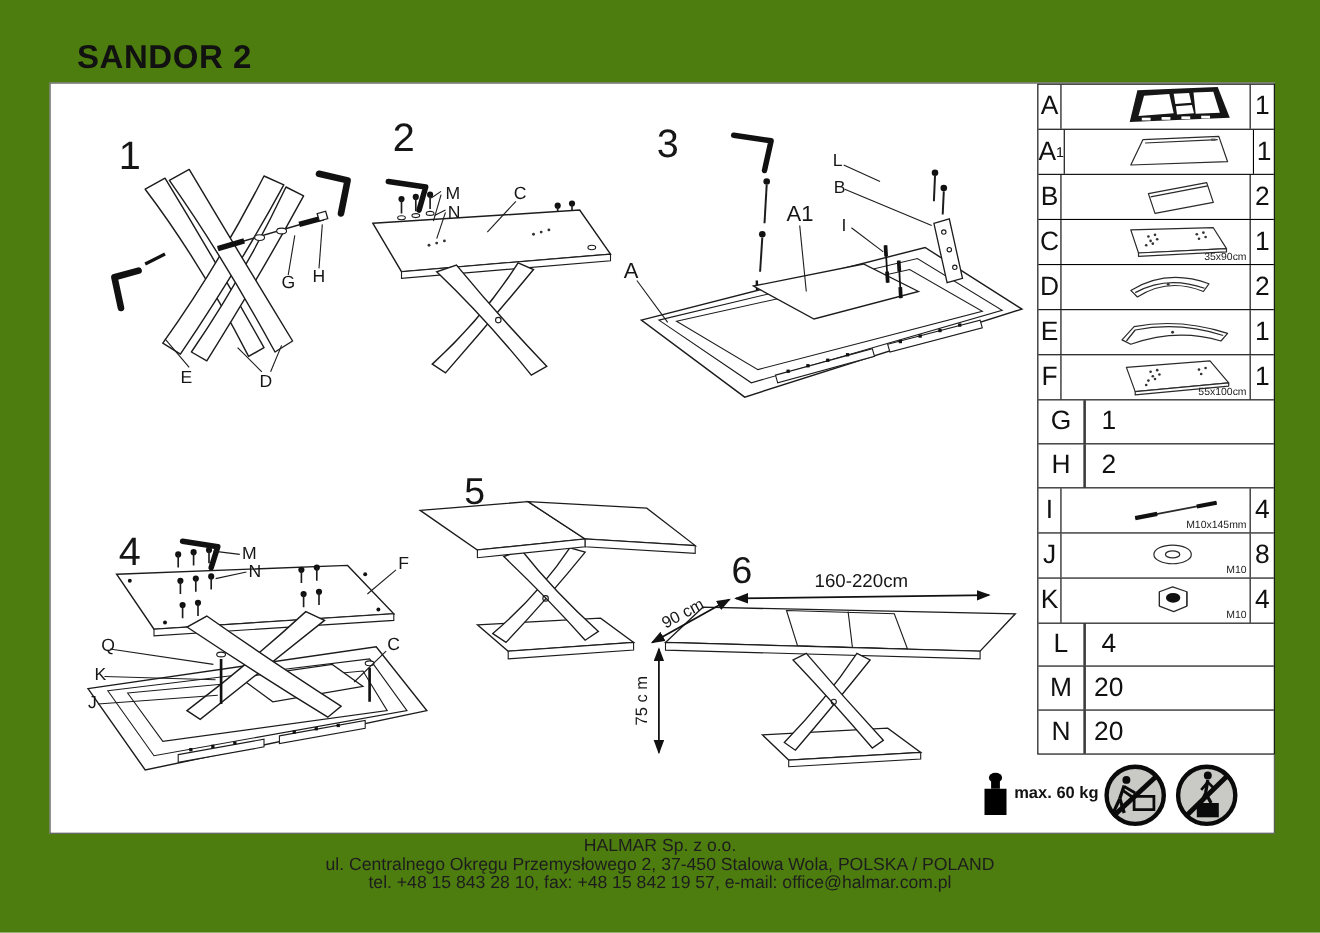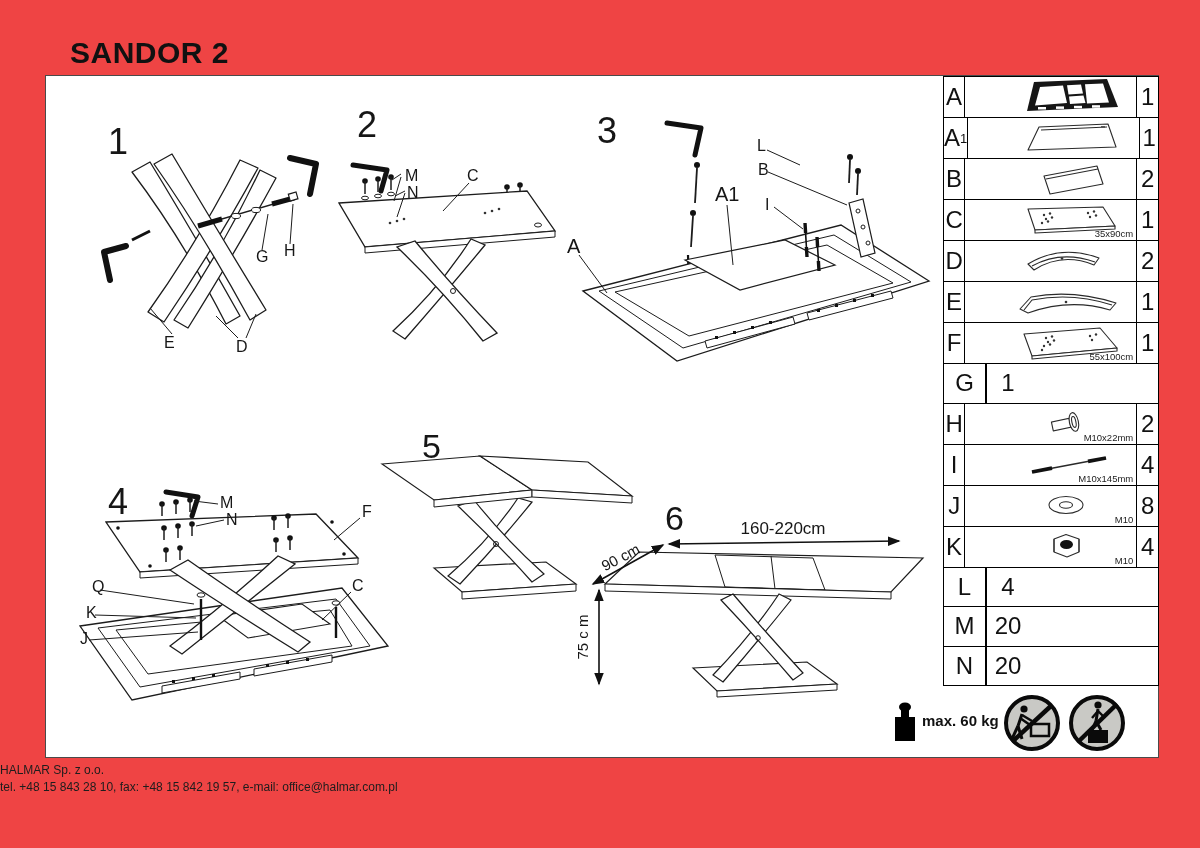--- a/index.html
+++ b/index.html
@@ -1,18 +1,18 @@
 <!DOCTYPE html>
 <html><head>
 <meta charset="utf-8">
 <style>
   html,body{margin:0;padding:0;background:#fff;width:1200px;height:848px;overflow:hidden;
             font-family:"Liberation Sans",sans-serif;color:#111;}
   .abs{position:absolute;}
-  #page{position:relative;width:1200px;height:848px;background:#ef4444;}
+  #page{position:relative;width:1200px;height:848px;background:#4d7c0f;}
   #title{left:70px;top:36px;font-size:30px;font-weight:bold;letter-spacing:.5px;}
   #mainbox{left:45px;top:75px;width:1114px;height:683px;border:1.5px solid #4a4a4a;box-sizing:border-box;background:#fff;}
 
   
   #parts-table{left:943px;top:76px;width:216px;height:610px;display:flex;flex-direction:column;
                border:1.5px solid #000;box-sizing:border-box;background:#fff;}
   .prow{flex:1;display:flex;border-bottom:1px solid #000;}
   .prow:last-child{border-bottom:none;}
   .pcell{display:flex;align-items:center;justify-content:center;position:relative;}
   .pletter{width:41px;border-right:1px solid #000;font-size:24px;}
@@ -23,21 +23,21 @@
   .pqty{width:42px;border-left:1px solid #000;font-size:24px;}
 
   
   svg text{font-family:"Liberation Sans",sans-serif;fill:#161616;}
   .stepnum{font-size:36px;}
   .lbl{font-size:16px;}
   .dimtxt{font-size:17px;}
   .dimtxt2{font-size:15px;}
 
   #maxload{left:922px;top:712px;font-size:15px;font-weight:bold;}
-  #footer{left:0;top:762px;width:1200px;text-align:left;font-size:12px;line-height:16.5px;color:#1d1d1d;}
+  #footer{left:0;top:762px;width:1200px;text-align:center;font-size:16px;line-height:16.5px;color:#1d1d1d;}
 </style>
 </head>
 <body>
 
 <div id="page">
 
   <div id="title" class="abs">SANDOR 2</div>
   <div id="mainbox" class="abs"></div>
 
   <svg class="abs" style="left:70px;top:110px" width="280" height="250" viewBox="0 0 280 250">
@@ -436,30 +436,20 @@
           <span>G</span>
           <sub></sub>
         </div>
         <div class="pcell pqty">1</div>
       </div>
       <div class="prow">
         <div class="pcell pletter">
           <span>H</span>
           <sub></sub>
         </div>
-        <div class="pcell pdraw">
-          <svg width="132" height="40" viewBox="0 0 132 40">
-            <g transform="rotate(-12 65 19)">
-   <rect x="48" y="14.5" width="18" height="9" fill="#fff" stroke="#2a2a2a" stroke-width="1.1" stroke-linejoin="round"></rect>
-   <ellipse cx="70" cy="19" rx="4.5" ry="9.5" fill="#fff" stroke="#2a2a2a" stroke-width="1.1" stroke-linejoin="round"></ellipse>
-   <ellipse cx="70" cy="19" rx="2" ry="5.5" fill="none" stroke="#2a2a2a" stroke-width="1.1" stroke-linejoin="round"></ellipse>
- </g>
-          </svg>
-          <span class="psize">M10x22mm</span>
-        </div>
         <div class="pcell pqty">2</div>
       </div>
       <div class="prow">
         <div class="pcell pletter">
           <span>I</span>
           <sub></sub>
         </div>
         <div class="pcell pdraw">
           <svg width="132" height="40" viewBox="0 0 132 40">
    <line x1="28" y1="27" x2="102" y2="13" stroke="#2a2a2a" stroke-width="1.6"></line>
@@ -552,16 +542,17 @@
       <line x1="30" y1="17" x2="24" y2="24" stroke-width="2.4"></line>
       <line x1="30" y1="17" x2="36" y2="23" stroke-width="2.4"></line>
       <line x1="28" y1="27" x2="24" y2="36" stroke-width="3"></line>
       <line x1="28" y1="27" x2="33" y2="36" stroke-width="3"></line>
     </g>
     <line x1="10" y1="48" x2="49" y2="10" stroke="#0a0a0a" stroke-width="4.5"></line>
   </svg>
 
   <div id="footer" class="abs">
     <div>HALMAR Sp. z o.o.</div>
+    <div>ul. Centralnego Okręgu Przemysłowego 2, 37-450 Stalowa Wola, POLSKA / POLAND</div>
     <div>tel. +48 15 843 28 10, fax: +48 15 842 19 57, e-mail: office@halmar.com.pl</div>
   </div>
 
 </div>
 
 </body></html>

